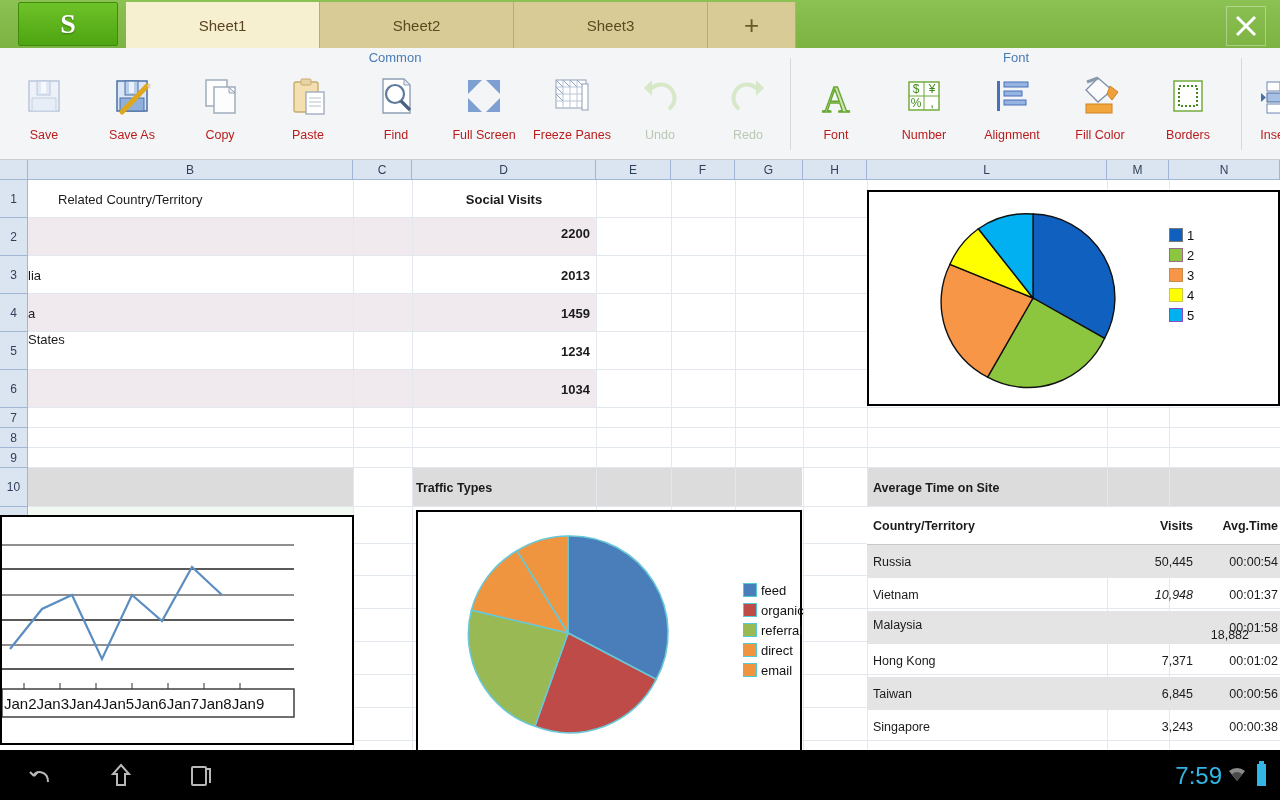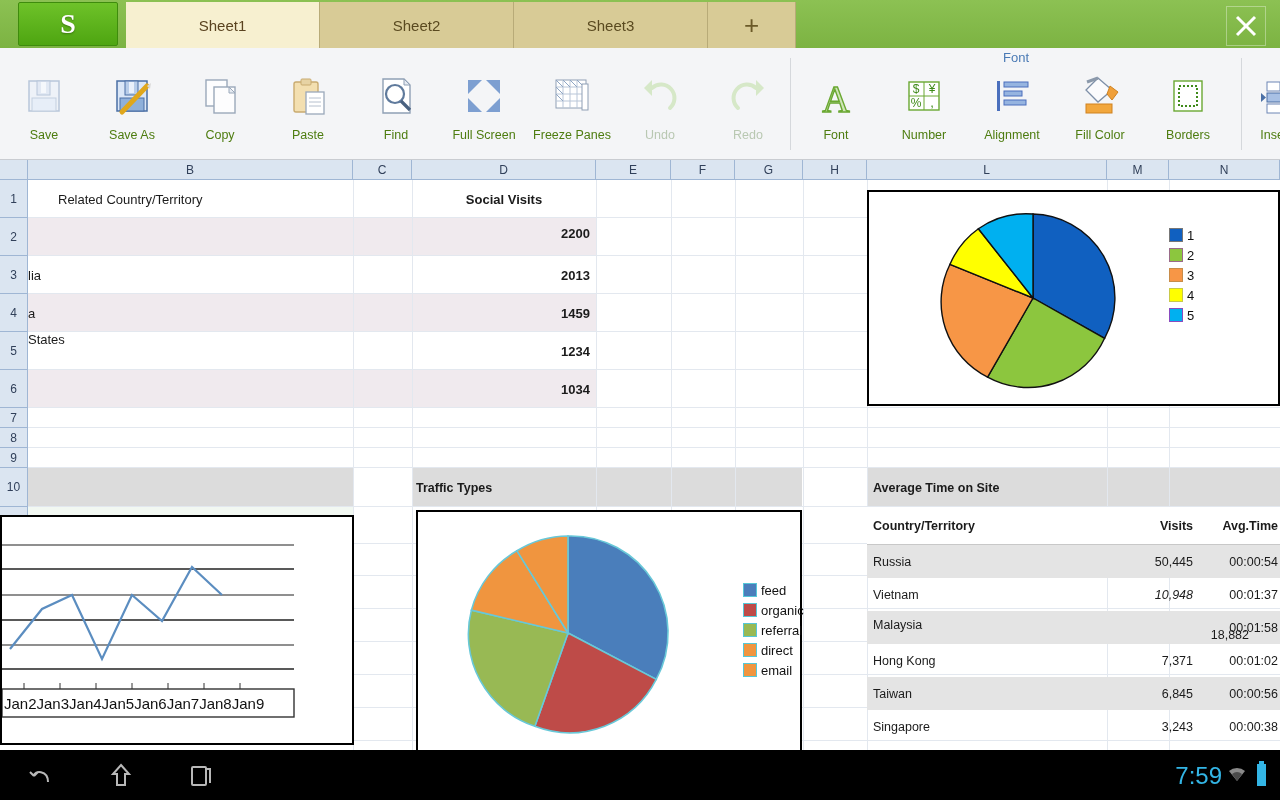--- a/index.html
+++ b/index.html
@@ -55,21 +55,21 @@
   }
   .groupsep {
     position:absolute; top:10px; width:1px; height:92px;
     background:#d5d8dc;
   }
   .ribitem {
     position:absolute; top:22px; width:88px; height:86px;
     display:flex; flex-direction:column; align-items:center;
   }
   .ribicon { width:52px; height:52px; position:relative; }
-  .riblabel { margin-top:6px; font-size:12.5px; color:#4d7c0f; white-space:nowrap; }
+  .riblabel { margin-top:6px; font-size:12.5px; color:#b91c1c; white-space:nowrap; }
   .riblabel.dim { color:#b9c8b2; }
 
   
   #sheet {
     position:absolute; left:0; top:160px; width:1280px; height:590px;
     background:#fff; overflow:hidden;
   }
   #colhead {
     position:absolute; left:0; top:0; height:20px; width:1280px;
     background:#dbe5f1; border-bottom:1px solid #9fb6d4;
@@ -157,20 +157,23 @@
   </div>
   <div id="closebtn">
     <svg width="28" height="28" viewBox="0 0 28 28">
       <line x1="5" y1="5" x2="23" y2="23" stroke="#fff" stroke-width="3"></line>
       <line x1="23" y1="5" x2="5" y2="23" stroke="#fff" stroke-width="3"></line>
     </svg>
   </div>
 </div>
 
 <div id="ribbon">
+  <div class="group" style="left:0;width:790px;">
+    <div class="grouplabel">Common</div>
+  </div>
   <div class="groupsep" style="left:790px;"></div>
   <div class="group" style="left:791px;width:450px;">
     <div class="grouplabel">Font</div>
   </div>
   <div class="groupsep" style="left:1241px;"></div>
 
   <div class="ribitem" style="left:0;">
     <div class="ribicon">
       <svg width="52" height="52" viewBox="0 0 52 52">
         <rect x="11" y="11" width="30" height="30" fill="#eef2f8" stroke="#b8c6da" stroke-width="1.5"></rect>

